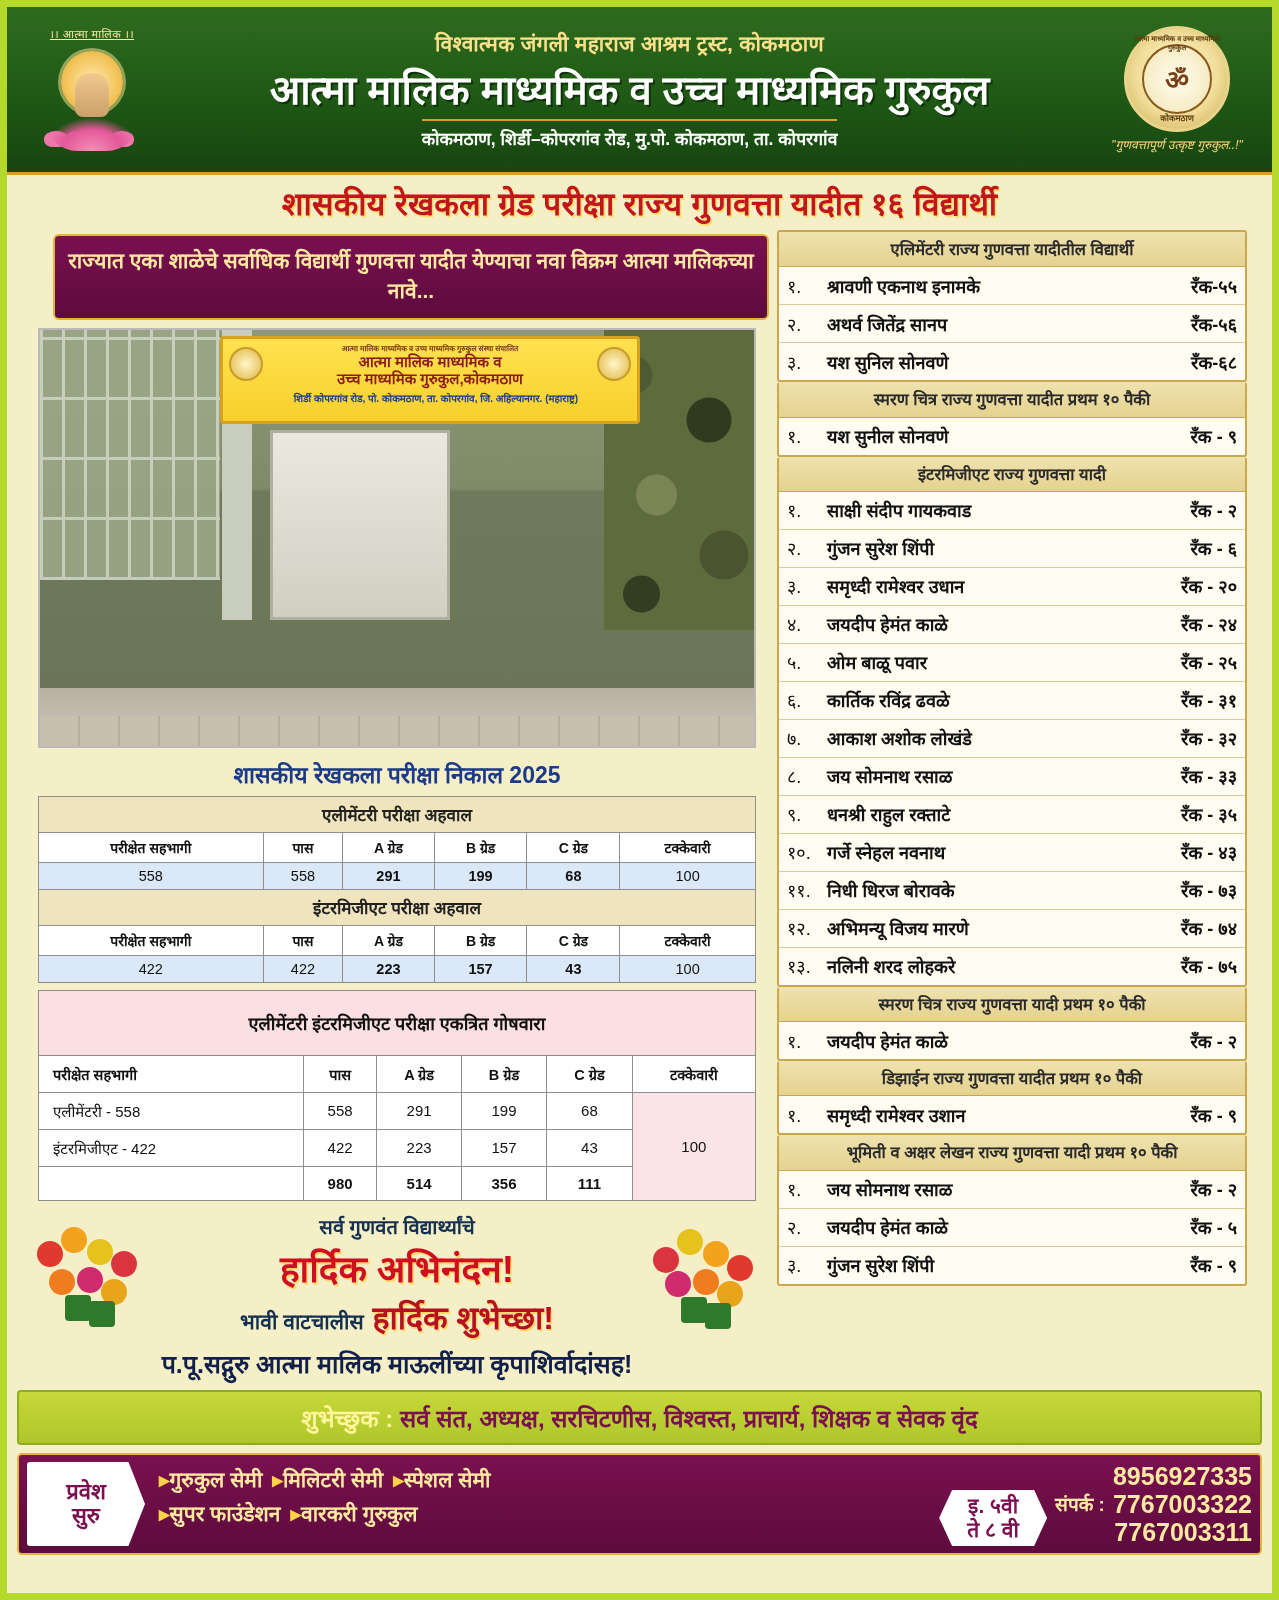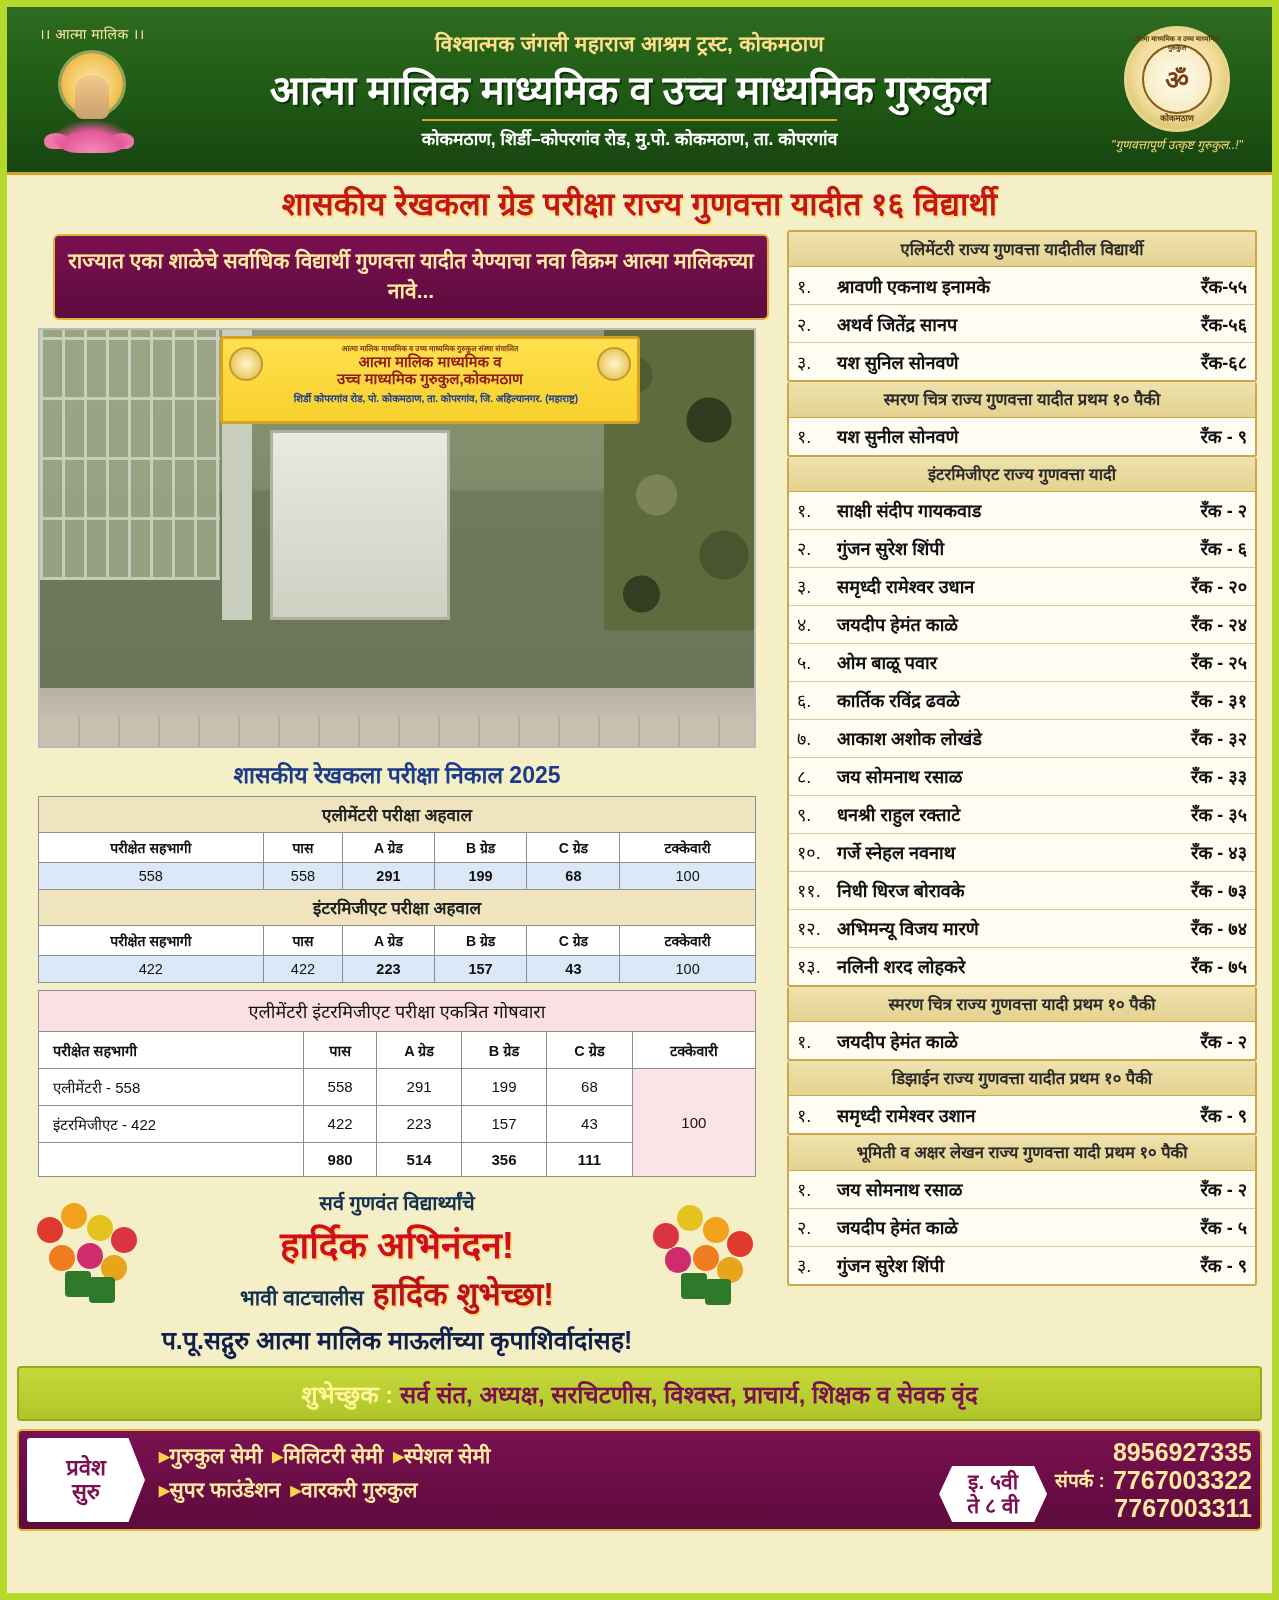--- a/index.html
+++ b/index.html
@@ -20,21 +20,21 @@
   
   .header {
     position:relative;
     height:168px;
     background:linear-gradient(180deg,#2f6b1f 0%, #1f5915 55%, #174510 100%);
     display:flex; align-items:center;
     padding:0 10px;
     border-bottom:3px solid #d6a02a;
   }
   .hdr-left { width:150px; text-align:center; color:#ffe9a8; }
-  .hdr-left .cap { font-size:14px; letter-spacing:.5px; }
+  .hdr-left .cap { font-size:11px; letter-spacing:.5px;text-decoration:underline; }
   .deity {
     width:104px; height:110px; margin:2px auto 0;
     position:relative;
   }
   .deity .halo {
     position:absolute; left:50%; top:8px; transform:translateX(-50%);
     width:62px; height:62px; border-radius:50%;
     background:radial-gradient(circle,#ffe9ae 0%,#f3c45a 60%,#e0a22c 100%);
     box-shadow:0 0 0 3px rgba(255,235,160,.5);
   }
@@ -91,21 +91,21 @@
     margin:6px 8px 2px;
     text-align:center;
   }
   .title-bar .t {
     font-size:32px; font-weight:bold; color:#c2161d;
     text-shadow:1.5px 1.5px 0 #ffdc6b;
     letter-spacing:.2px;
   }
 
   
-  .body-wrap { display:flex; padding:4px 10px 0; gap:10px; }
+  .body-wrap { display:flex; padding:4px 10px 0; }
   .col-left { width:760px; }
   .col-right { width:470px; }
 
   .banner-purple {
     background:linear-gradient(180deg,#7a1050,#5d0b3d);
     border:2px solid #e0b43d;
     border-radius:6px;
     color:#ffe9a0;
     text-align:center;
     padding:10px 10px 11px;
@@ -188,21 +188,21 @@
     color:#111;
   }
   table.tbl .cap {
     background:#efe4bd; font-weight:bold; font-size:17px; color:#222; padding:6px;
   }
   table.tbl .hdr td { background:#fff; font-weight:bold; font-size:14px; }
   table.tbl .val td { background:#dbe8f7; }
   table.tbl .val td.b { font-weight:bold; }
   table.cmb { width:718px; margin:0 auto; border-collapse:collapse; background:#fff; }
   table.cmb td { border:1px solid #8e8e8e; font-size:15px; padding:8px 4px; text-align:center; color:#111; }
-  table.cmb .cap { background:#fbdfe3; font-weight:normal; font-size:18px; padding:8px; }
+  table.cmb .cap { background:#fbdfe3; font-weight:bold; font-size:18px; padding:20px; }
   table.cmb .hd td { font-weight:bold; font-size:14.5px; }
   table.cmb td.left { text-align:left; padding-left:14px; }
   table.cmb .tot td { font-weight:bold; }
   table.cmb .pct { background:#fbe4e8; }
 
   
   .congrats { position:relative; margin:12px 0 0; text-align:center; }
   .congrats .l1 { font-size:20px; font-weight:bold; color:#14304f; }
   .congrats .l2 { font-size:37px; font-weight:bold; color:#cf0f20; text-shadow:1.5px 1.5px 0 #ffd86b; margin-top:2px;}
   .congrats .l3 { font-size:32px; font-weight:bold; color:#b8101f; text-shadow:1.5px 1.5px 0 #ffd86b; margin-top:2px;}

